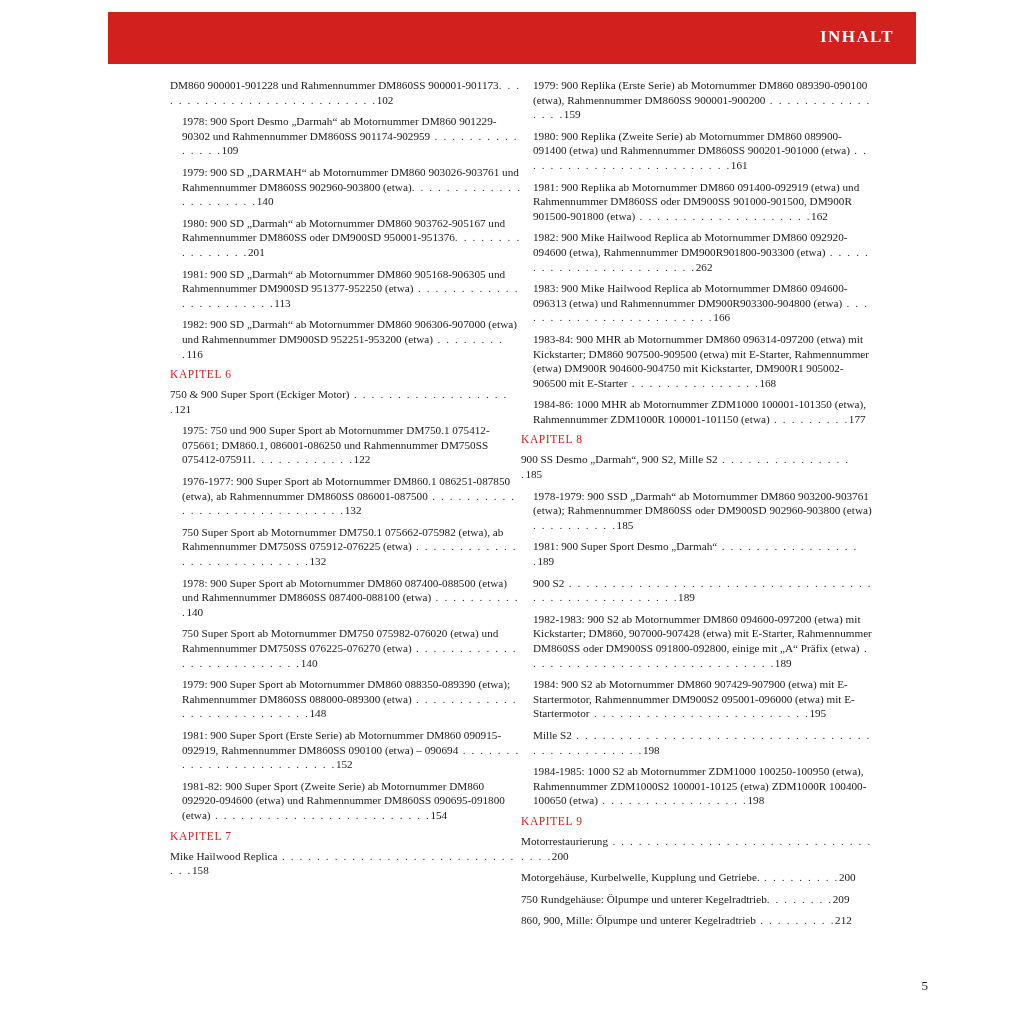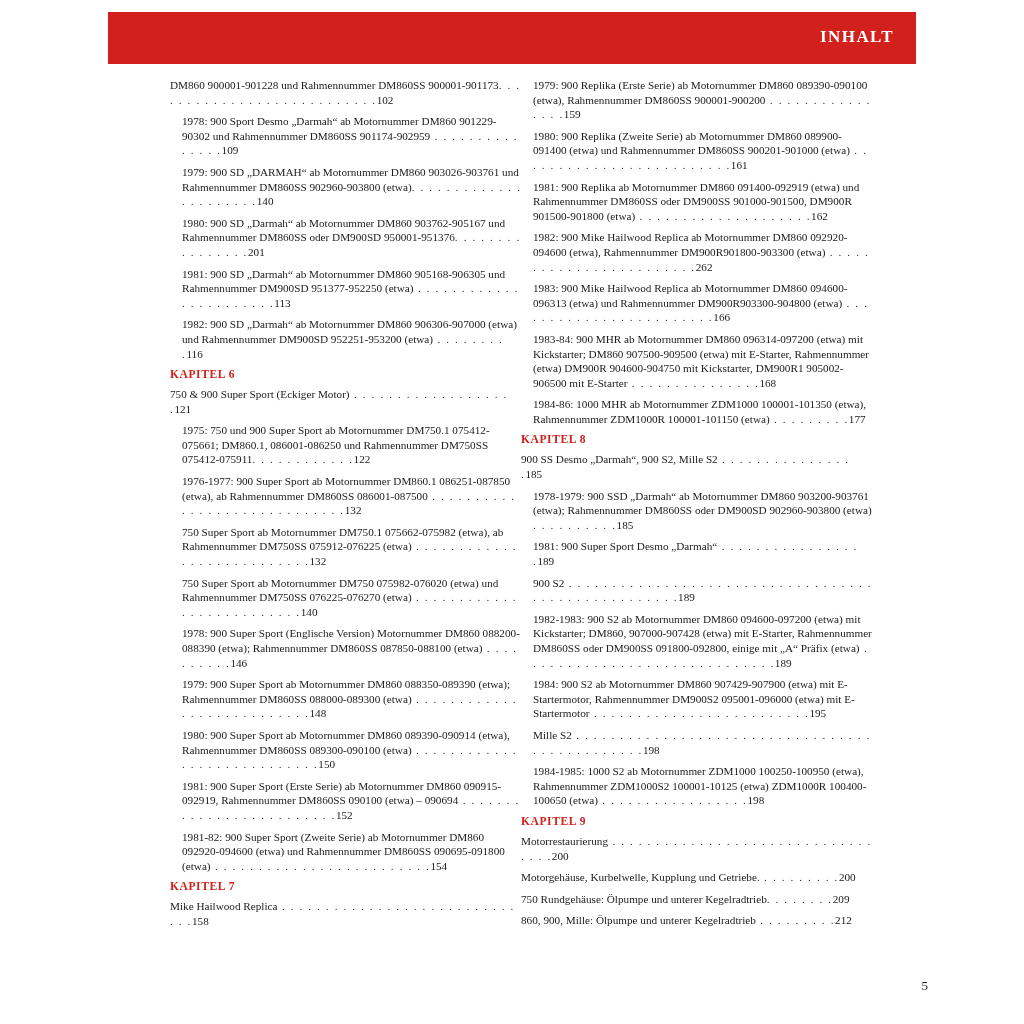--- a/index.html
+++ b/index.html
@@ -50,21 +50,21 @@
     position: absolute;
     top: 0;
     width: 352px;
   }
   .col-left { left: 62px; }
   .col-right { left: 413px; }
 
   .chapter {
     color: #d2211c;
     font-family: "Liberation Serif", serif;
-    font-weight: bold;
+    font-weight: normal;
     font-size: 11.5px;
     letter-spacing: 0.6px;
     margin-bottom: 7px;
   }
   .entry {
     display: block;
     font-size: 11.2px;
     line-height: 14.6px;
     margin-bottom: 7px;
     position: relative;
@@ -107,24 +107,23 @@
         <div class="entry indent"><span class="txt">1978: 900 Sport Desmo „Darmah“ ab Motornummer DM860 901229-90302 und Rahmennummer DM860SS 901174-902959</span><span class="leader"> . . . . . . . . . . . . . . .</span><span class="pg">109</span></div>
         <div class="entry indent"><span class="txt">1979: 900 SD „DARMAH“ ab Motornummer DM860 903026-903761 und Rahmennummer DM860SS 902960-903800 (etwa)</span><span class="leader">. . . . . . . . . . . . . . . . . . . . . .</span><span class="pg">140</span></div>
         <div class="entry indent"><span class="txt">1980: 900 SD „Darmah“ ab Motornummer DM860 903762-905167 und Rahmennummer DM860SS oder DM900SD 950001-951376</span><span class="leader">. . . . . . . . . . . . . . . .</span><span class="pg">201</span></div>
         <div class="entry indent"><span class="txt">1981: 900 SD „Darmah“ ab Motornummer DM860 905168-906305 und Rahmennummer DM900SD 951377-952250 (etwa)</span><span class="leader"> . . . . . . . . . . . . . . . . . . . . . . .</span><span class="pg">113</span></div>
         <div class="entry indent"><span class="txt">1982: 900 SD „Darmah“ ab Motornummer DM860 906306-907000 (etwa) und Rahmennummer DM900SD 952251-953200 (etwa)</span><span class="leader"> . . . . . . . . .</span><span class="pg">116</span></div>
         <div class="chapter">KAPITEL 6</div>
         <div class="entry"><span class="txt">750 &amp; 900 Super Sport (Eckiger Motor)</span><span class="leader"> . . . . . . . . . . . . . . . . . . .</span><span class="pg">121</span></div>
         <div class="entry indent"><span class="txt">1975: 750 und 900 Super Sport ab Motornummer DM750.1 075412-075661; DM860.1, 086001-086250 und Rahmennummer DM750SS 075412-075911</span><span class="leader">. . . . . . . . . . . .</span><span class="pg">122</span></div>
         <div class="entry indent"><span class="txt">1976-1977: 900 Super Sport ab Motornummer DM860.1 086251-087850 (etwa), ab Rahmennummer DM860SS 086001-087500</span><span class="leader"> . . . . . . . . . . . . . . . . . . . . . . . . . . . . .</span><span class="pg">132</span></div>
         <div class="entry indent"><span class="txt">750 Super Sport ab Motornummer DM750.1 075662-075982 (etwa), ab Rahmennummer DM750SS 075912-076225 (etwa)</span><span class="leader"> . . . . . . . . . . . . . . . . . . . . . . . . . . .</span><span class="pg">132</span></div>
+        <div class="entry indent"><span class="txt">1978: 900 Super Sport ab Motornummer DM860 087400-088500 (etwa) und Rahmennummer DM860SS 087400-088100 (etwa)</span><span class="leader"> . . . . . . . . . . .</span><span class="pg">140</span></div>
         <div class="entry indent"><span class="txt">750 Super Sport ab Motornummer DM750 075982-076020 (etwa) und Rahmennummer DM750SS 076225-076270 (etwa)</span><span class="leader"> . . . . . . . . . . . . . . . . . . . . . . . . . .</span><span class="pg">140</span></div>
-        <div class="entry indent"><span class="txt">1978: 900 Super Sport (Englische Version) Motornummer DM860 088200-088390 (etwa); Rahmennummer DM860SS 087850-088100 (etwa)</span><span class="leader"> . . . . . . . . . .</span><span class="pg">146</span></div>
         <div class="entry indent"><span class="txt">1979: 900 Super Sport ab Motornummer DM860 088350-089390 (etwa); Rahmennummer DM860SS 088000-089300 (etwa)</span><span class="leader"> . . . . . . . . . . . . . . . . . . . . . . . . . . .</span><span class="pg">148</span></div>
-        <div class="entry indent"><span class="txt">1980: 900 Super Sport ab Motornummer DM860 089390-090914 (etwa), Rahmennummer DM860SS 089300-090100 (etwa)</span><span class="leader"> . . . . . . . . . . . . . . . . . . . . . . . . . . . .</span><span class="pg">150</span></div>
         <div class="entry indent"><span class="txt">1981: 900 Super Sport (Erste Serie) ab Motornummer DM860 090915-092919, Rahmennummer DM860SS 090100 (etwa) – 090694</span><span class="leader"> . . . . . . . . . . . . . . . . . . . . . . . . .</span><span class="pg">152</span></div>
         <div class="entry indent"><span class="txt">1981-82: 900 Super Sport (Zweite Serie) ab Motornummer DM860 092920-094600 (etwa) und Rahmennummer DM860SS 090695-091800 (etwa)</span><span class="leader"> . . . . . . . . . . . . . . . . . . . . . . . . .</span><span class="pg">154</span></div>
         <div class="chapter">KAPITEL 7</div>
         <div class="entry"><span class="txt">Mike Hailwood Replica</span><span class="leader"> . . . . . . . . . . . . . . . . . . . . . . . . . . . . . .</span><span class="pg">158</span></div>
       </div>
     <div class="col col-right" id="col-right">
         <div class="entry indent"><span class="txt">1979: 900 Replika (Erste Serie) ab Motornummer DM860 089390-090100 (etwa), Rahmennummer DM860SS 900001-900200</span><span class="leader"> . . . . . . . . . . . . . . . .</span><span class="pg">159</span></div>
         <div class="entry indent"><span class="txt">1980: 900 Replika (Zweite Serie) ab Motornummer DM860 089900-091400 (etwa) und Rahmennummer DM860SS 900201-901000 (etwa)</span><span class="leader"> . . . . . . . . . . . . . . . . . . . . . . . . .</span><span class="pg">161</span></div>
         <div class="entry indent"><span class="txt">1981: 900 Replika ab Motornummer DM860 091400-092919 (etwa) und Rahmennummer DM860SS oder DM900SS 901000-901500, DM900R 901500-901800 (etwa)</span><span class="leader"> . . . . . . . . . . . . . . . . . . . .</span><span class="pg">162</span></div>
         <div class="entry indent"><span class="txt">1982: 900 Mike Hailwood Replica ab Motornummer DM860 092920-094600 (etwa), Rahmennummer DM900R901800-903300 (etwa)</span><span class="leader"> . . . . . . . . . . . . . . . . . . . . . . . .</span><span class="pg">262</span></div>

